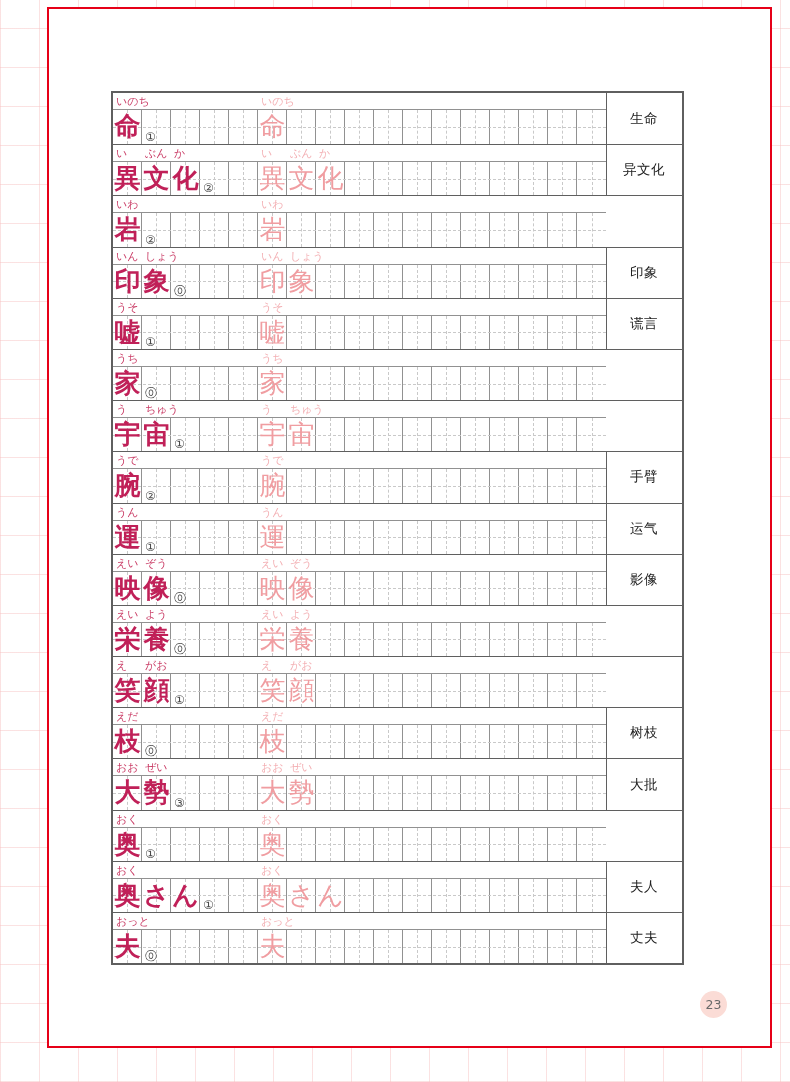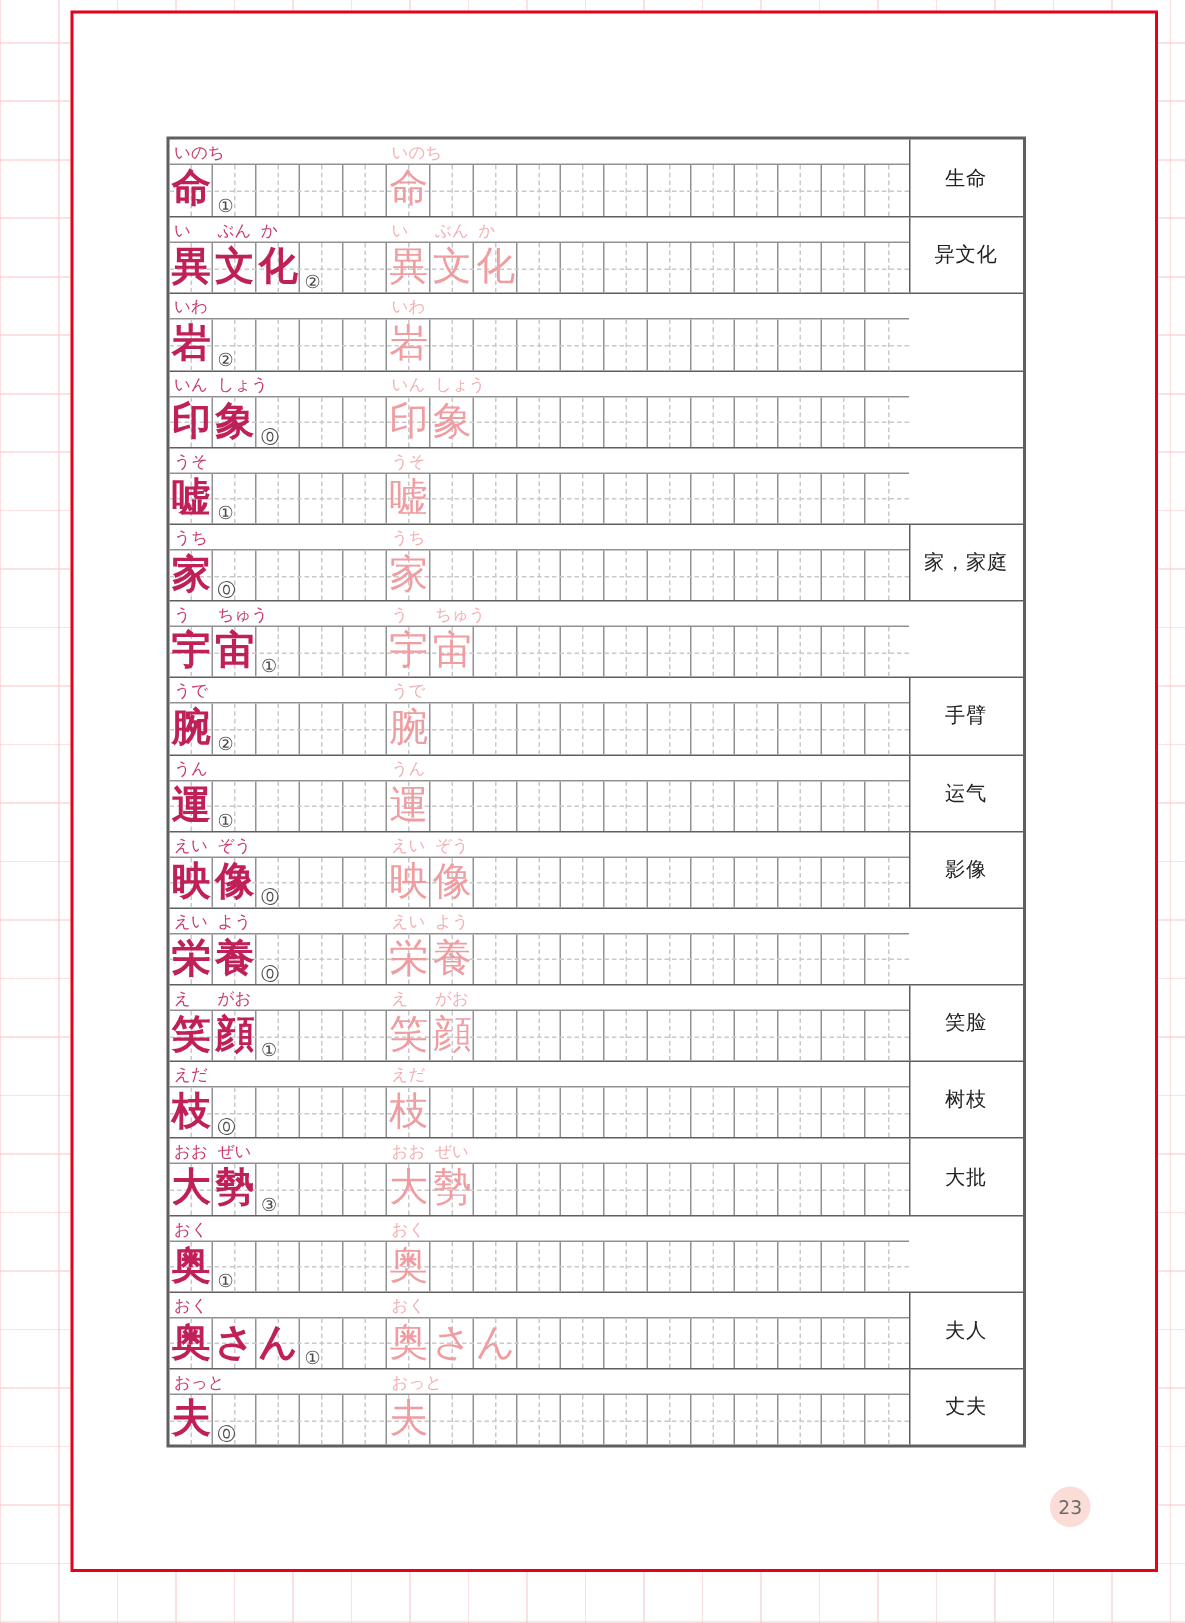--- a/index.html
+++ b/index.html
@@ -191,20 +191,23 @@
           <div class="cell" style="left: 435px;"></div>
           <div class="cell lastcell" style="left: 464px;"></div>
           <div class="hguide"></div>
           <div class="ch dark" style="left: 0px;">印</div>
           <div class="ch pink" style="left: 145px;">印</div>
           <div class="ch dark" style="left: 29px;">象</div>
           <div class="ch pink" style="left: 174px;">象</div>
           <div class="accent" style="left: 61px;">⓪</div>
         </div>
       </div>
+      <div class="meaning">
+        <span>印象</span>
+      </div>
     </div>
     <div class="row">
       <div class="rowleft">
         <div class="furistrip">
           <div class="furi fdark" style="left: 0px;">うそ</div>
           <div class="furi fpink" style="left: 145px;">うそ</div>
         </div>
         <div class="cellsrow">
           <div class="cell" style="left: 0px;"></div>
           <div class="cell" style="left: 29px;"></div>
@@ -222,20 +225,23 @@
           <div class="cell" style="left: 377px;"></div>
           <div class="cell" style="left: 406px;"></div>
           <div class="cell" style="left: 435px;"></div>
           <div class="cell lastcell" style="left: 464px;"></div>
           <div class="hguide"></div>
           <div class="ch dark" style="left: 0px;">嘘</div>
           <div class="ch pink" style="left: 145px;">嘘</div>
           <div class="accent" style="left: 32px;">①</div>
         </div>
       </div>
+      <div class="meaning">
+        <span>谎言</span>
+      </div>
     </div>
     <div class="row">
       <div class="rowleft">
         <div class="furistrip">
           <div class="furi fdark" style="left: 0px;">うち</div>
           <div class="furi fpink" style="left: 145px;">うち</div>
         </div>
         <div class="cellsrow">
           <div class="cell" style="left: 0px;"></div>
           <div class="cell" style="left: 29px;"></div>
@@ -252,23 +258,20 @@
           <div class="cell" style="left: 348px;"></div>
           <div class="cell" style="left: 377px;"></div>
           <div class="cell" style="left: 406px;"></div>
           <div class="cell" style="left: 435px;"></div>
           <div class="cell lastcell" style="left: 464px;"></div>
           <div class="hguide"></div>
           <div class="ch dark" style="left: 0px;">家</div>
           <div class="ch pink" style="left: 145px;">家</div>
           <div class="accent" style="left: 32px;">⓪</div>
         </div>
-      </div>
-      <div class="meaning">
-        <span>家，家庭</span>
       </div>
     </div>
     <div class="row">
       <div class="rowleft">
         <div class="furistrip">
           <div class="furi fdark" style="left: 0px;">う</div>
           <div class="furi fpink" style="left: 145px;">う</div>
           <div class="furi fdark" style="left: 29px;">ちゅう</div>
           <div class="furi fpink" style="left: 174px;">ちゅう</div>
         </div>
@@ -466,23 +469,20 @@
           <div class="cell" style="left: 406px;"></div>
           <div class="cell" style="left: 435px;"></div>
           <div class="cell lastcell" style="left: 464px;"></div>
           <div class="hguide"></div>
           <div class="ch dark" style="left: 0px;">笑</div>
           <div class="ch pink" style="left: 145px;">笑</div>
           <div class="ch dark" style="left: 29px;">顔</div>
           <div class="ch pink" style="left: 174px;">顔</div>
           <div class="accent" style="left: 61px;">①</div>
         </div>
-      </div>
-      <div class="meaning">
-        <span>笑脸</span>
       </div>
     </div>
     <div class="row">
       <div class="rowleft">
         <div class="furistrip">
           <div class="furi fdark" style="left: 0px;">えだ</div>
           <div class="furi fpink" style="left: 145px;">えだ</div>
         </div>
         <div class="cellsrow">
           <div class="cell" style="left: 0px;"></div>

